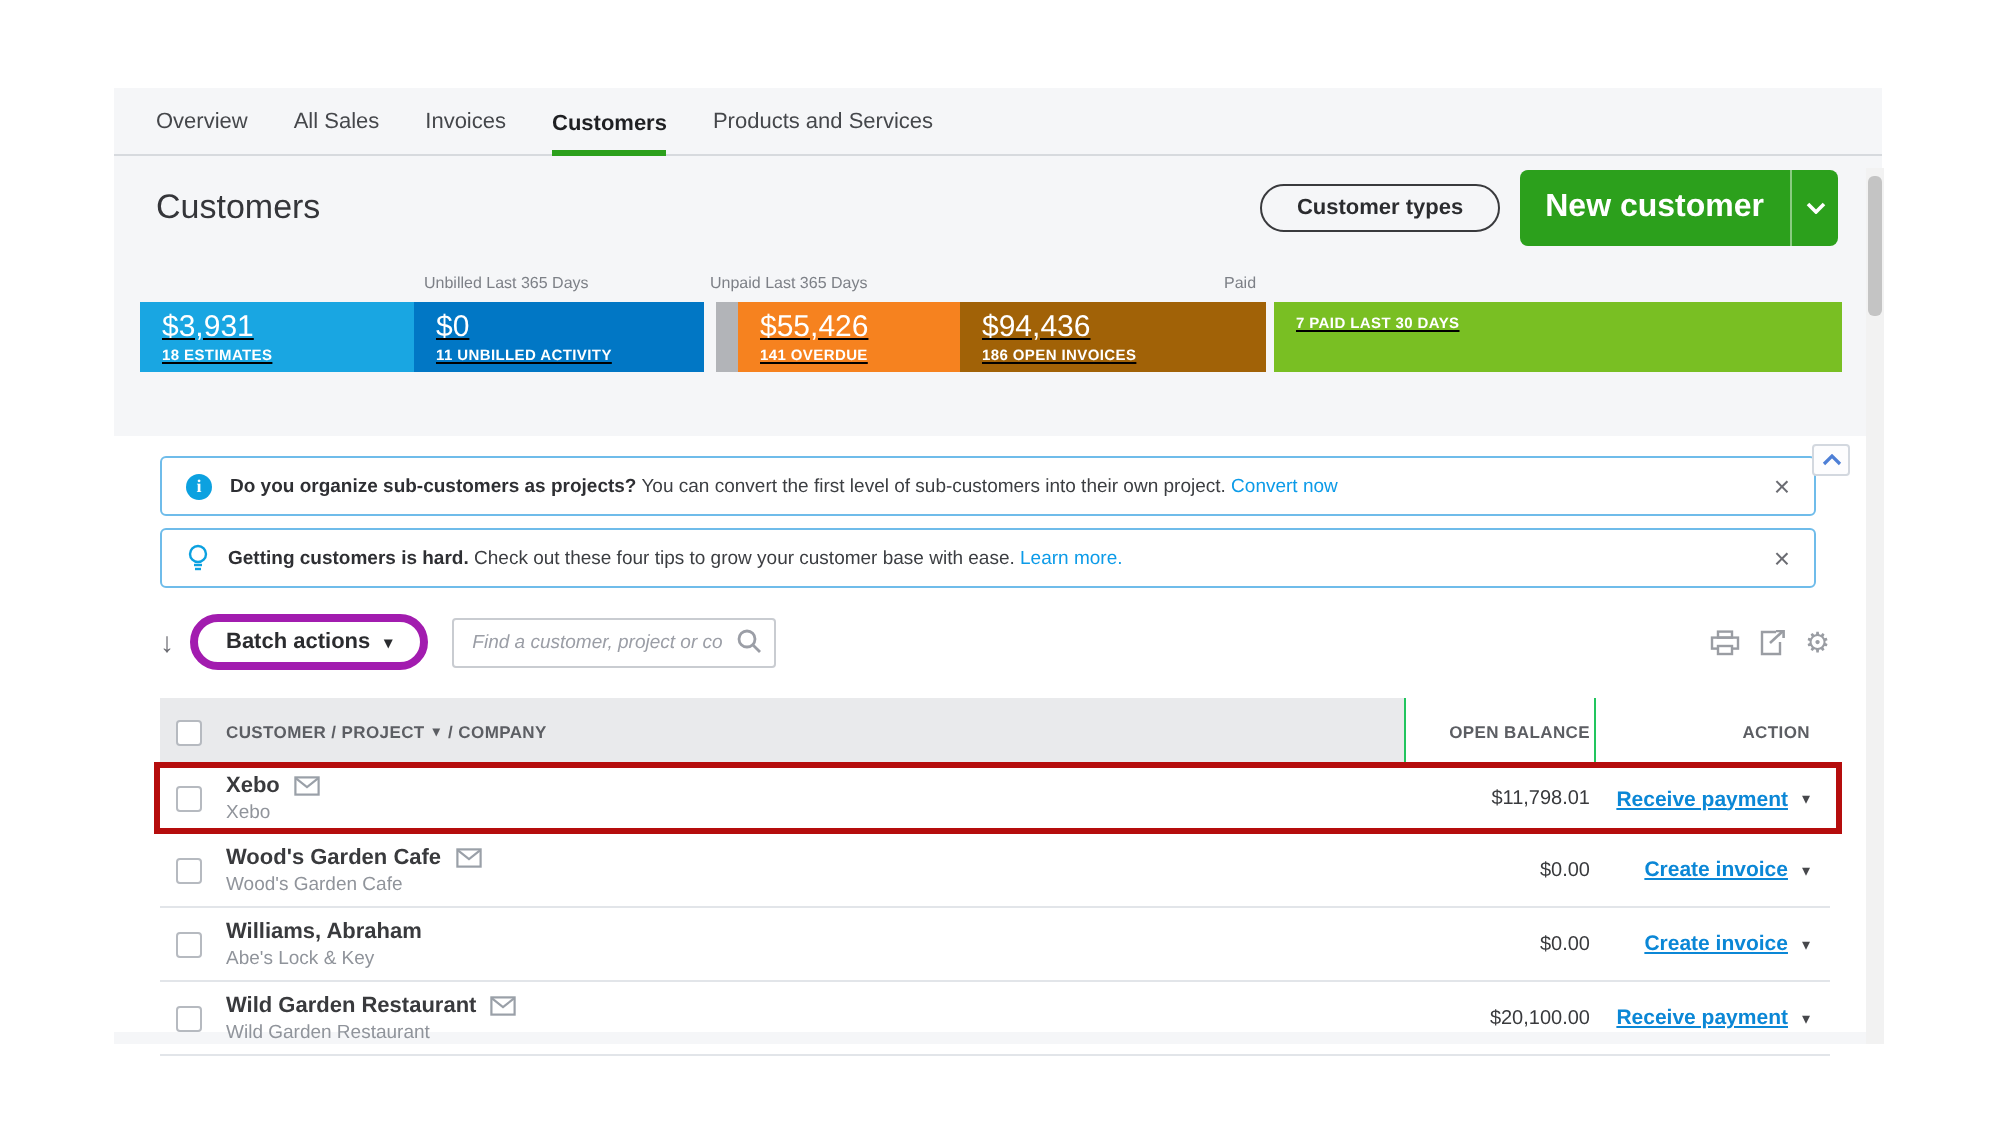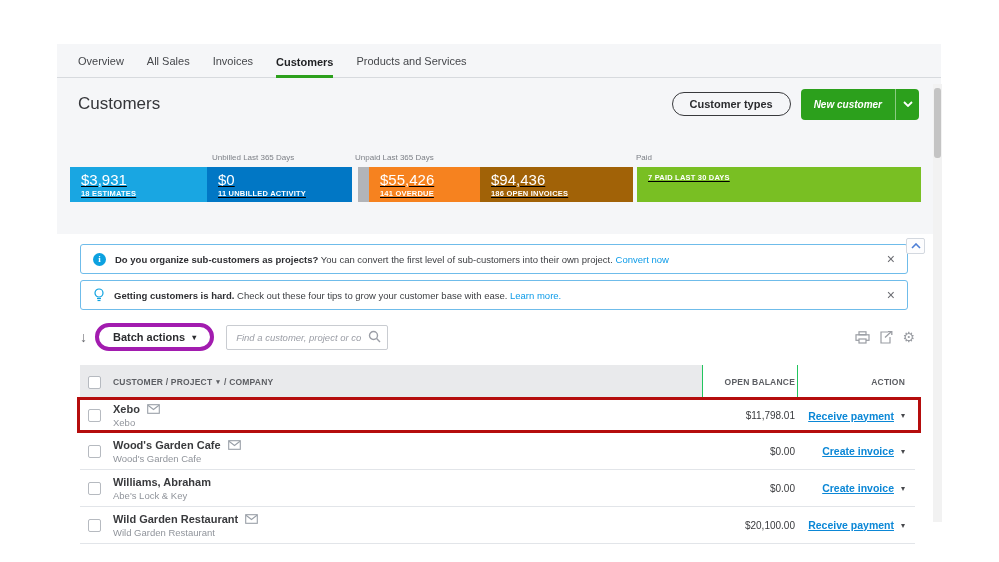--- a/index.html
+++ b/index.html
@@ -10,28 +10,28 @@
   
   .tabbar { height:34px; display:flex; align-items:flex-end; padding-left:21px; border-bottom:1px solid #d7dade; }
   .tab { font-size:11px; color:#45474b; margin-right:23px; padding-bottom:7px; border-bottom:3px solid transparent; cursor:pointer; white-space:nowrap; }
   .tab.active { font-weight:bold; color:#1f2023; border-bottom-color:var(--brand,#2ca01c); margin-bottom:-1px; }
 
   
   .header-row { display:flex; align-items:center; height:52px; padding:0 22px 0 21px; }
   .page-title { flex:1; font-size:17px; color:#35363a; }
   .btn-outline { border:1.5px solid #393a3d; border-radius:15px; padding:5px 17px; font-size:11px; font-weight:bold; color:#2b2c2f; background:transparent; cursor:pointer; }
   .btn-green { display:flex; align-items:stretch; background:var(--brand,#2ca01c); border-radius:4px; margin-left:10px; cursor:pointer; overflow:hidden; }
-  .btn-green .lbl { padding:10px 13px; font-size:10px; font-weight:bold; color:#fff;font-style:italic; }
+  .btn-green .lbl { padding:10px 13px; font-size:16px; font-weight:bold; color:#fff; }
   .btn-green .split { width:24px; display:flex; align-items:center; justify-content:center; border-left:1px solid rgba(255,255,255,.45); }
 
   
-  .money-section { margin:16px 13px; }
+  .money-section { margin:0 13px; }
   .money-labels { position:relative; height:21px; }
   .money-labels span { position:absolute; bottom:5px; font-size:8px; color:#7d8087; }
-  .gl-0 { left:142px; } .gl-1 { left:285px; } .gl-2 { left:566px; }
+  .gl-0 { left:142px; } .gl-1 { left:285px; } .gl-2 { left:542px; }
   .money-bar { display:flex; height:35px;text-decoration:underline; }
   .seg { color:#fff; padding:5px 0 0 11px; overflow:hidden; cursor:pointer; }
   .seg-amount { font-size:15px; line-height:16px; }
   .seg-caption { font-size:7.5px; font-weight:bold; letter-spacing:.2px; margin-top:1px; }
 
   
   .card { background:#fff; margin-top:32px; height:298px; position:relative; padding:10px 26px 0 23px; }
   .collapse-btn { position:absolute; top:4px; right:16px; width:19px; height:16px; background:#fdfdfe; border:1px solid #d3d8df; border-radius:2px; display:flex; align-items:center; justify-content:center; cursor:pointer; }
 
   .banner { height:30px; border:1px solid #6fbcea; border-radius:3px; background:#fff; display:flex; align-items:center; padding:0 12px; margin-bottom:6px; width:828px; }

